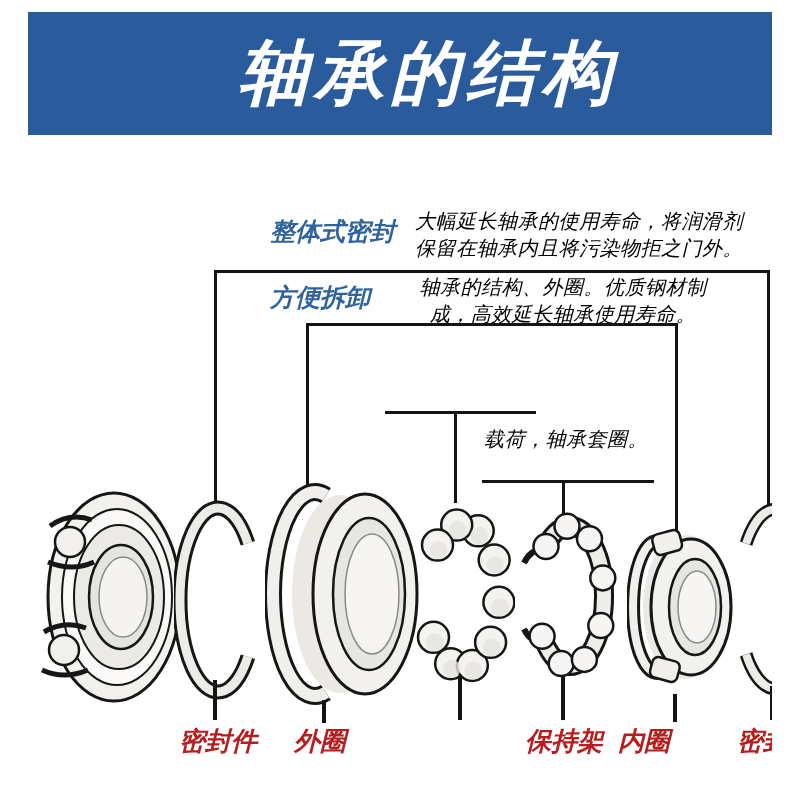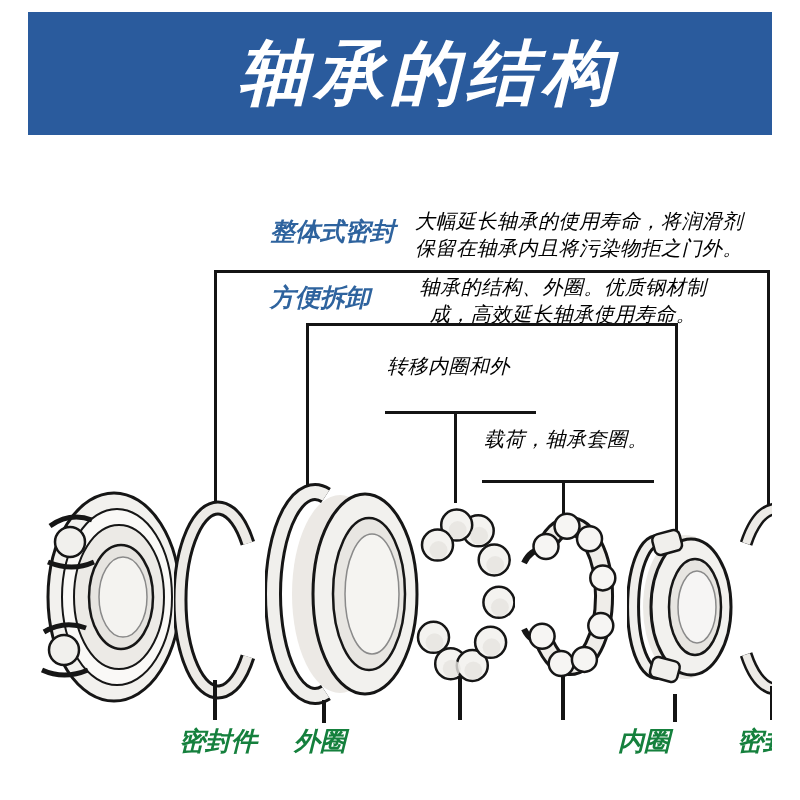--- a/index.html
+++ b/index.html
@@ -47,21 +47,21 @@
   #v4  { left:534px; top:468px; height:40px; }
   #ld-seal-left  { left:185px; top:668px; height:40px; }
   #ld-outer      { left:294px; top:688px; height:23px; }
   #ld-rolling    { left:430px; top:664px; height:44px; }
   #ld-cage       { left:533px; top:664px; height:44px; }
   #ld-inner      { left:645px; top:682px; height:28px; }
   #ld-seal-right { left:742px; top:674px; height:34px; }
   
   .part-label {
     position:absolute; top:712px; transform:translateX(-50%);
-    color:#15803d; font-weight:700; font-size:26px; white-space:nowrap;
+    color:#b91c1c; font-weight:700; font-size:26px; white-space:nowrap;
   }
   #pl-seal-left  { left:190px; }
   #pl-outer      { left:292px; }
   #pl-rolling    { left:433px; }
   #pl-cage       { left:536px; }
   #pl-inner      { left:616px; }
   #pl-seal-right { left:748px; }
   
   .part { position:absolute; }
   #p-assembled  { left:2px;   top:474px; width:160px; height:222px; }
@@ -82,21 +82,20 @@
     <div class="header-title">轴承的结构</div>
   </div>
 
   <div class="ann-label" id="ann1-label">整体式密封</div>
   <div class="ann-desc" id="ann1-desc">大幅延长轴承的使用寿命，将润滑剂保留在轴承内且将污染物拒之门外。</div>
 
   <div class="ann-label" id="ann2-label">方便拆卸</div>
   <div class="ann-desc" id="ann2-desc">轴承的结构、外圈。优质钢材制成，高效延长轴承使用寿命。</div>
 
   <div class="ann-desc" id="ann3-desc">
-    <div>转移内圈和外</div>
   </div>
 
   <div class="ann-desc" id="ann4-desc">
     <div>载荷，轴承套圈。</div>
   </div>
 
   <div class="hline" id="h1"></div>
   <div class="vline" id="v1l"></div>
   <div class="vline" id="v1r"></div>
   <div class="hline" id="h2"></div>
@@ -209,16 +208,17 @@
 
   <div class="leader" id="ld-seal-left"></div>
   <div class="leader" id="ld-outer"></div>
   <div class="leader" id="ld-rolling"></div>
   <div class="leader" id="ld-cage"></div>
   <div class="leader" id="ld-inner"></div>
   <div class="leader" id="ld-seal-right"></div>
 
   <div class="part-label" id="pl-seal-left">密封件</div>
   <div class="part-label" id="pl-outer">外圈</div>
+  <div class="part-label" id="pl-cage">保持架</div>
   <div class="part-label" id="pl-inner">内圈</div>
   <div class="part-label" id="pl-seal-right">密封件</div>
 
 </div>
 
 </body></html>

